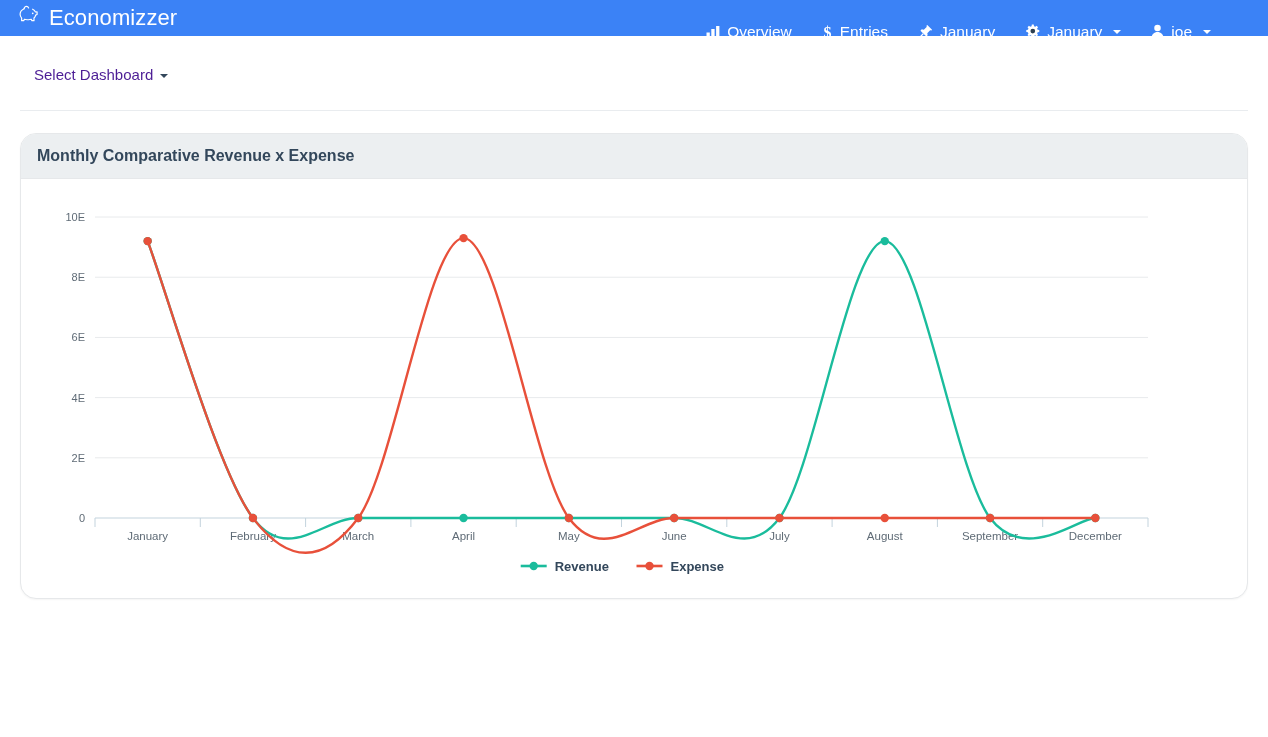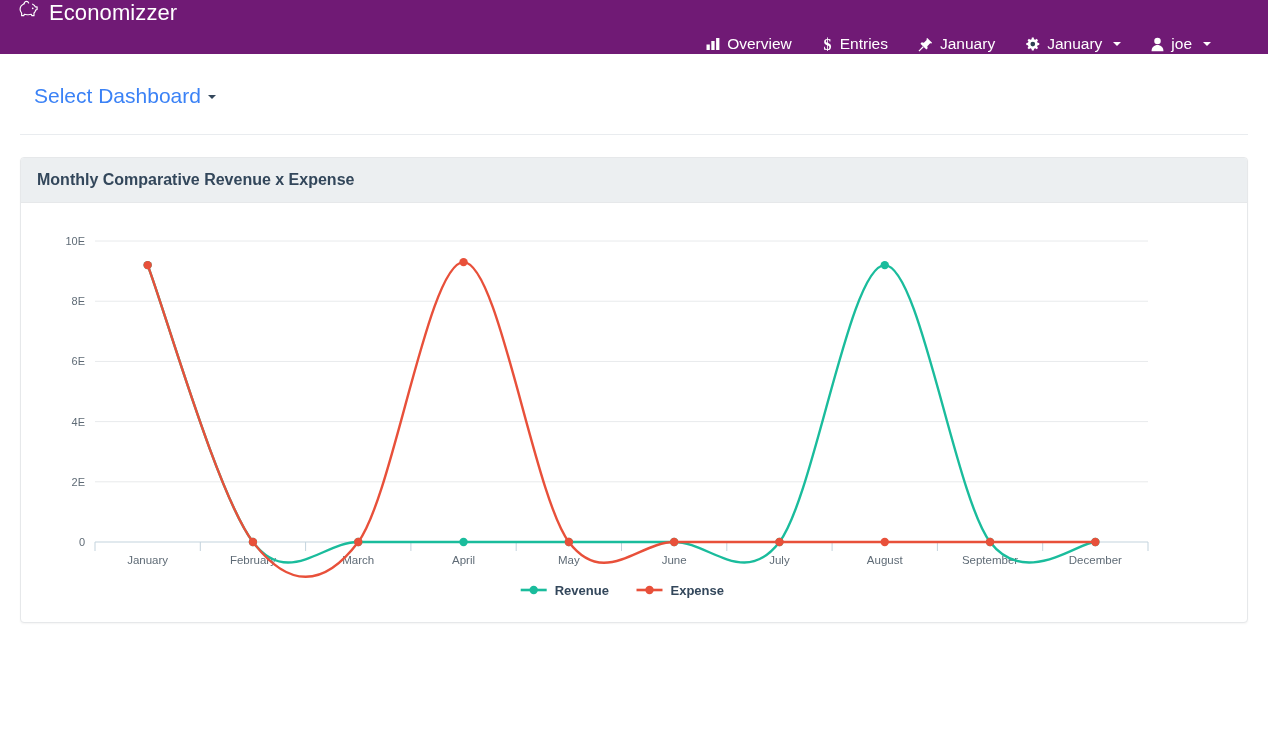--- a/index.html
+++ b/index.html
@@ -6,24 +6,24 @@
   html, body {
     margin: 0; padding: 0;
     width: 1268px; height: 737px;
     background: #ffffff;
     font-family: "Liberation Sans", sans-serif;
     -webkit-font-smoothing: antialiased;
   }
 
   
   .navbar {
-    height: 54px;
-    background: #701a75;
-    display: flex;
-    align-items: flex-start;
+    height: 36px;
+    background: #3b82f6;
+    display: flex;
+    align-items: center;
     justify-content: space-between;
     padding: 0 18px 0 18px;
   }
   .brand {
     display: flex;
     align-items: center;
     gap: 9px;
     color: #ffffff;
     font-size: 22px;
     letter-spacing: .1px;
@@ -67,35 +67,35 @@
     border-top: 4.5px solid #33475b;
   }
 
   
   .content { padding: 0 10px; }
   .dash-select-row {
     padding: 30px 24px 0 24px;
   }
   .dash-select {
     display: inline-block;
-    color: #3b82f6;
-    font-size: 21px;
+    color: #4c1d95;
+    font-size: 15px;
     cursor: pointer;
   }
   .divider {
     margin: 26px 10px 0 10px;
     border-top: 1px solid #e9ecef;
   }
 
   
   .panel {
     margin: 22px 10px 0 10px;
     background: #ffffff;
     border: 1px solid #e6e8ea;
-    border-radius: 4px;
+    border-radius: 16px;
     box-shadow: 0 1px 2px rgba(0,0,0,.045);
     overflow: hidden;
   }
   .panel-heading {
     background: #eceff1;
     border-bottom: 1px solid #e6e8ea;
     padding: 13px 16px;
   }
   .panel-title {
     margin: 0;

